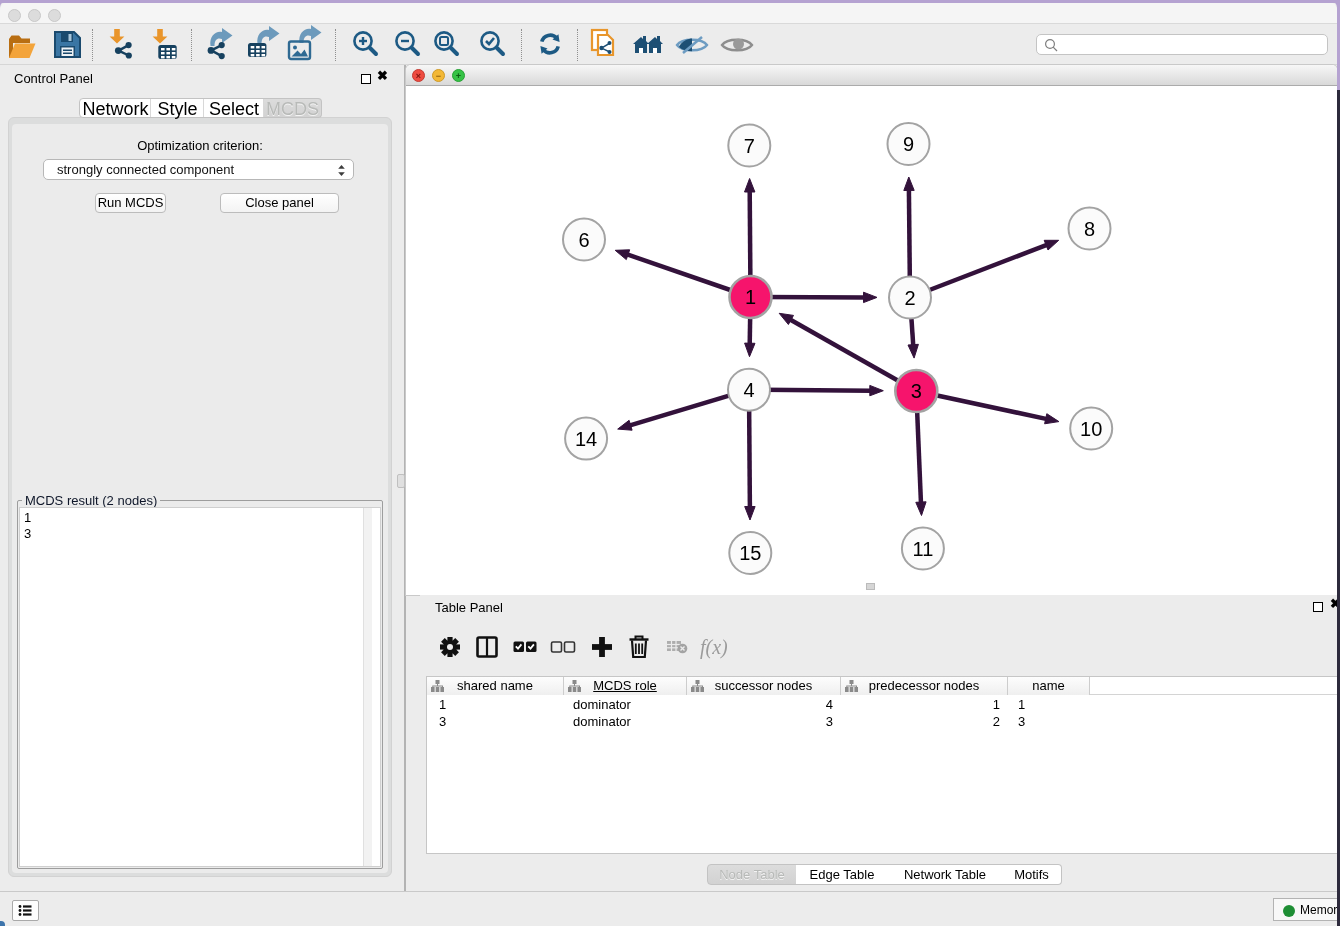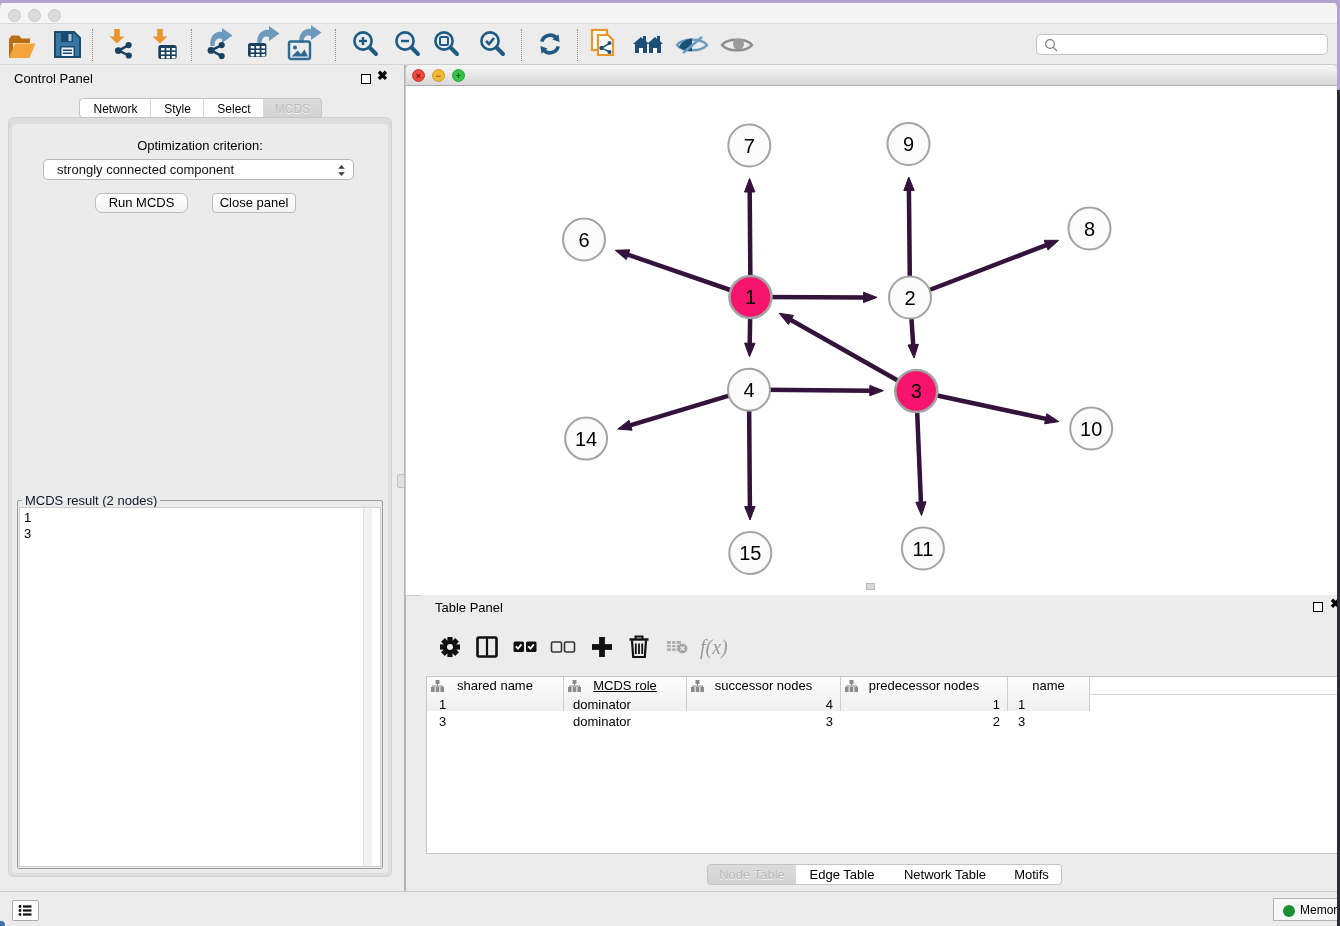--- a/index.html
+++ b/index.html
@@ -16,21 +16,21 @@
 .tsep { position:absolute; top:4px; height:32px; width:0; border-left:1px dotted #8f8f8f; }
 #search { left:1036px; top:34px; width:292px; height:21px; background:#fff; border:1px solid #c4c4c4; border-radius:5px; }
 #search svg { position:absolute; left:7px; top:3px; }
 
 #cpanel { left:0; top:65px; width:404px; height:826px; background:#ececec; }
 #cptitle { left:14px; top:6px; font-size:13px; color:#000; }
 .flicon { width:10px; height:10px; border:1.6px solid #000; background:#fff; }
 .xicon { font-size:13px; font-weight:bold; color:#000; }
 #tabpane { left:8px; top:52px; width:384px; height:760px; background:#dcdddd; border-radius:6px; border:1px solid #d2d2d2; }
 #tabinner { left:12px; top:59px; width:376px; height:749px; background:#ebebeb; border-radius:4px; }
-#tabs { left:79px; top:33px; width:243px; height:20px; font-size:12px; }
+#tabs { left:79px; top:33px; width:243px; height:20px; font-size:18px; }
 .tab { position:absolute; top:0; height:20px; line-height:20px; text-align:center; background:#fff; border:1px solid #c3c3c3; color:#000; box-shadow:inset -1px 0 0 #d8d8d8; }
 .tabsel { background:linear-gradient(#dcdcdc,#d2d2d2); color:#b8bab8; text-shadow:0 1px 0 #f4f4f4; }
 #optlabel { left:12px; top:73px; width:376px; text-align:center; font-size:13px; }
 #combo { left:43px; top:94px; width:311px; height:21px; background:#fff; border:1px solid #b7b7b7; border-radius:5px; font-size:13px; line-height:19px; padding-left:13px; color:#111; }
 #combo svg { position:absolute; right:6px; top:3px; }
 .btn { position:absolute; top:128px; height:20px; background:linear-gradient(#ffffff,#f3f3f3); border:1px solid #bcbcbc; border-radius:4px; font-size:13px; text-align:center; line-height:18px; color:#000; }
 #grpbox { left:17px; top:435px; width:366px; height:369px; border:1px solid #9d9d9d; border-radius:2px; }
 #grplabel { left:22px; top:428px; background:#ebebeb; padding:0 3px; font-size:13px; color:#0f172a; }
 #grpwhite { left:19px; top:442px; width:362px; height:360px; background:#fff; border:1px solid #cfcfcf; font-size:13px; line-height:16px; padding:2px 0 0 4px; }
 #grpscroll { left:363px; top:443px; width:9px; height:358px; background:#f2f2f2; border-left:1px solid #e0e0e0; }
@@ -41,21 +41,21 @@
 #nettitle { left:0; top:0; width:931px; height:21px; background:linear-gradient(#f7f7f7,#d9d9d9); border-bottom:1px solid #ababab; border-radius:5px 5px 0 0; }
 #nettitle .txt { width:100%; text-align:center; top:4px; font-size:13px; color:#111; }
 .mac { position:absolute; top:4px; width:13px; height:13px; border-radius:50%; font-size:9px; font-weight:bold; text-align:center; line-height:13px; }
 #notch { left:866px; top:583px; width:9px; height:7px; background:#d6d6d6; border:1px solid #bbb; }
 
 #tpanel { left:420px; top:595px; width:934px; height:296px; background:#ececec; }
 #tptitle { left:15px; top:5px; font-size:13px; }
 #ttoolbar { left:0; top:30px; width:934px; height:40px; }
 #ttable { left:6px; top:81px; width:926px; height:178px; background:#fff; border:1px solid #c6c6c6; font-size:13px; }
 .hrow { position:absolute; left:0; top:0; width:924px; height:18px; background:#fff; border-bottom:1px solid #d4d4d4; }
-.hcell { position:absolute; top:0; height:34px; background:linear-gradient(#fdfdfd,#efefef); border-right:1px solid #cdcdcd; text-align:center; line-height:17px; font-size:13px; color:#000; }
+.hcell { position:absolute; top:0; height:18px; background:linear-gradient(#fdfdfd,#efefef); border-right:1px solid #cdcdcd; text-align:center; line-height:17px; font-size:13px; color:#000; }
 .hico { position:absolute; left:4px; top:3px; }
 .trow { position:absolute; font-size:13px; height:17px; line-height:17px; }
 #ttabs { left:287px; top:269px; height:21px; font-size:13px; }
 .ttab { position:absolute; top:0; height:21px; line-height:20px; text-align:center; background:#fff; border:1px solid #c3c3c3; }
 
 #statusbar { left:0; top:891px; width:1337px; height:35px; background:#ececec; border-top:1px solid #c9c9c9; }
 #listbtn { left:12px; top:8px; width:27px; height:21px; background:#fdfdfd; border:1px solid #a9a9a9; border-radius:2px; }
 #membtn { left:1254px; top:6px; width:74px; height:23px; background:#f8f8f8; border:1px solid #b3b3b3; font-size:12px;margin-left:19px; }
 #memdot { left:9px; top:5.5px; width:12px; height:12px; border-radius:50%; background:#1e8e34; }
 .ttab.tabsel { background:linear-gradient(#dcdcdc,#d2d2d2); color:#b8bab8; }
@@ -240,22 +240,22 @@
       <div class="tab" style="left:125px; width:61px; border-left:none;">Select</div>
       <div class="tab tabsel" style="left:185px; width:58px; border-left:none; border-radius:0 4px 4px 0;">MCDS</div>
     </div>
     <div class="abs" id="optlabel">Optimization criterion:</div>
     <div class="abs" id="combo">strongly connected component
       <svg width="11" height="15" viewBox="0 0 11 15">
           <path d="M2.2 5.8 L5.5 2 L8.8 5.8 Z" fill="#3c3c3c"></path>
           <path d="M2.2 9.2 L5.5 13 L8.8 9.2 Z" fill="#3c3c3c"></path>
         </svg>
     </div>
-    <div class="btn" style="left:95px; width:93px;border-radius:7px;">Run MCDS</div>
-    <div class="btn" style="left:212px; width:84px;">Close panel</div>
+    <div class="btn" style="left:95px; width:71px;">Run MCDS</div>
+    <div class="btn" style="left:220px; width:119px;">Close panel</div>
     <div class="abs" id="grpbox"></div>
     <div class="abs" id="grplabel">MCDS result (2 nodes)</div>
     <div class="abs" id="grpwhite">1<br>3</div>
     <div class="abs" id="grpscroll"></div>
   </div>
   <div class="abs" id="splitter"></div>
   <div class="abs" id="splithandle"></div>
 
   <div class="abs" id="netwin">
     <div class="abs" id="nettitle">

